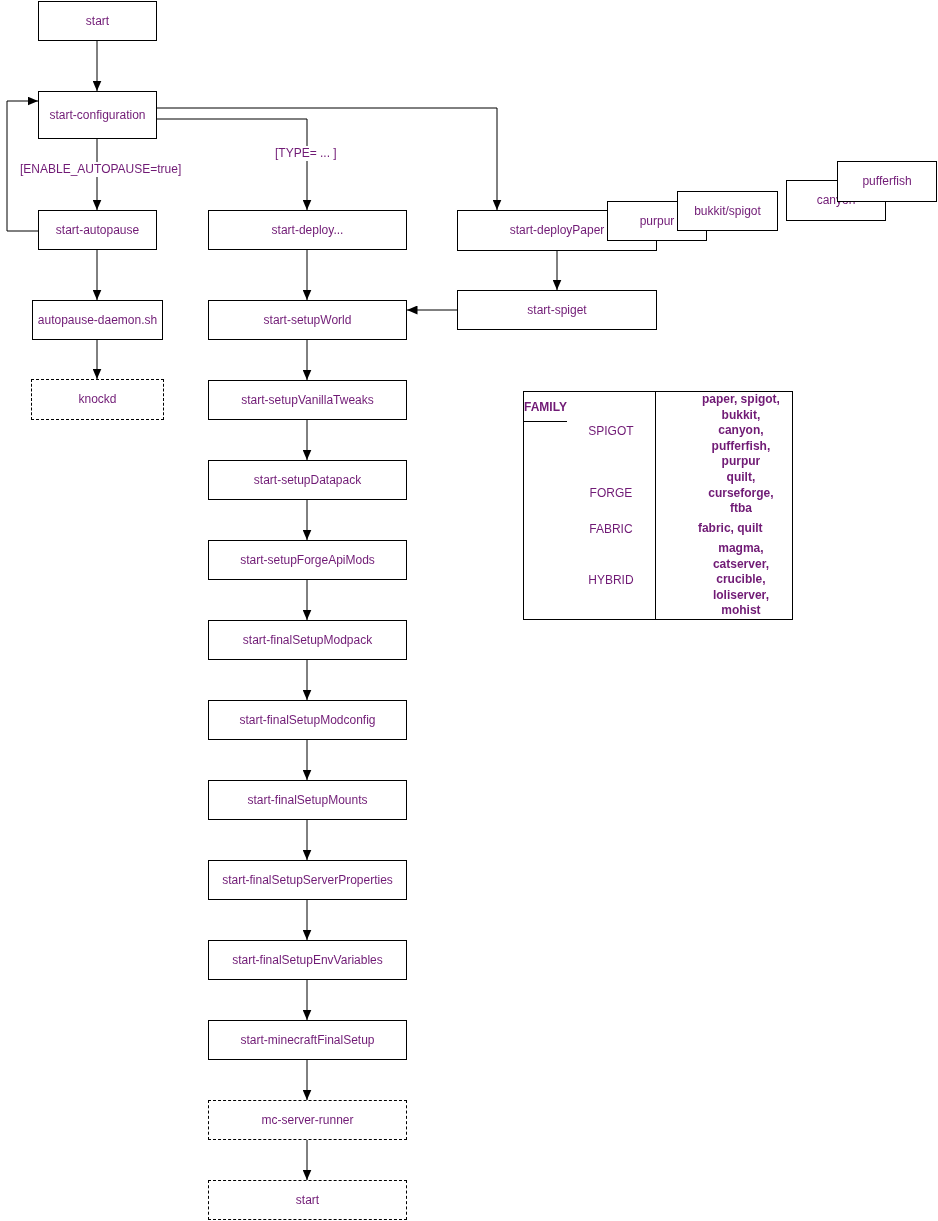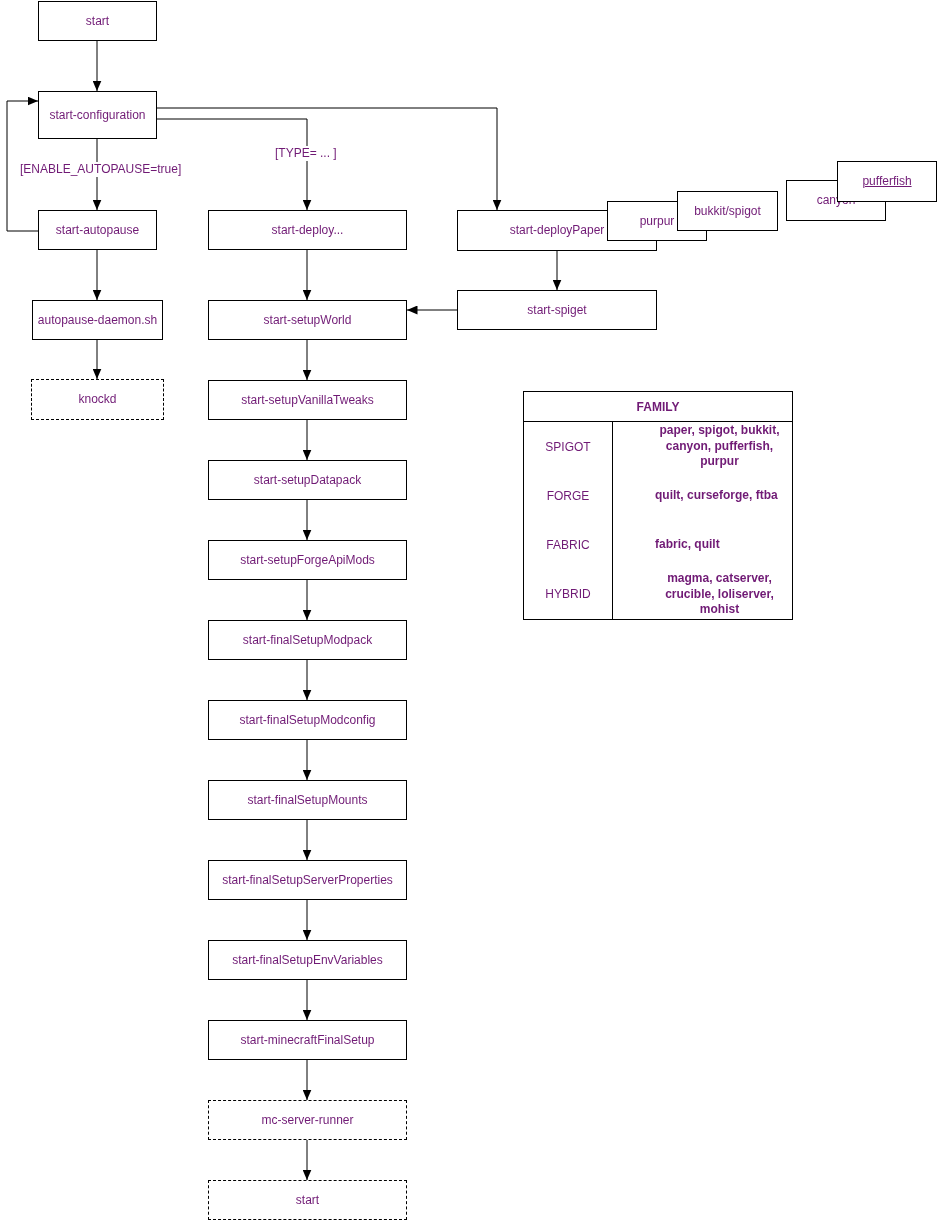--- a/index.html
+++ b/index.html
@@ -27,36 +27,36 @@
     align-items: center;
     justify-content: center;
     text-align: center;
     z-index: 1;
     line-height: 1.2;
   }
   .node.dashed { border-style: dashed; }
   .z2 { z-index: 2; }
   .z3 { z-index: 3; }
   .z4 { z-index: 4; }
-  .z5 { z-index: 5; text-decoration: underline; }
+  .z5 { z-index: 5; }
   .edge-label {
     position: absolute;
     background: #ffffff;
     z-index: 6;
     line-height: 1.1;
     padding: 1px 0;
   }
   .family-table {
     position: absolute;
     box-sizing: border-box;
     border: 1px solid #000000;
     background: #ffffff;
     z-index: 1;
     display: flex;
-    flex-direction: column;
+    flex-direction: row;
   }
   .ft-header {
     box-sizing: border-box;
     height: 30px;
     border-bottom: 1px solid #000000;
     display: flex;
     align-items: center;
     justify-content: center;
     font-weight: bold;
   }

